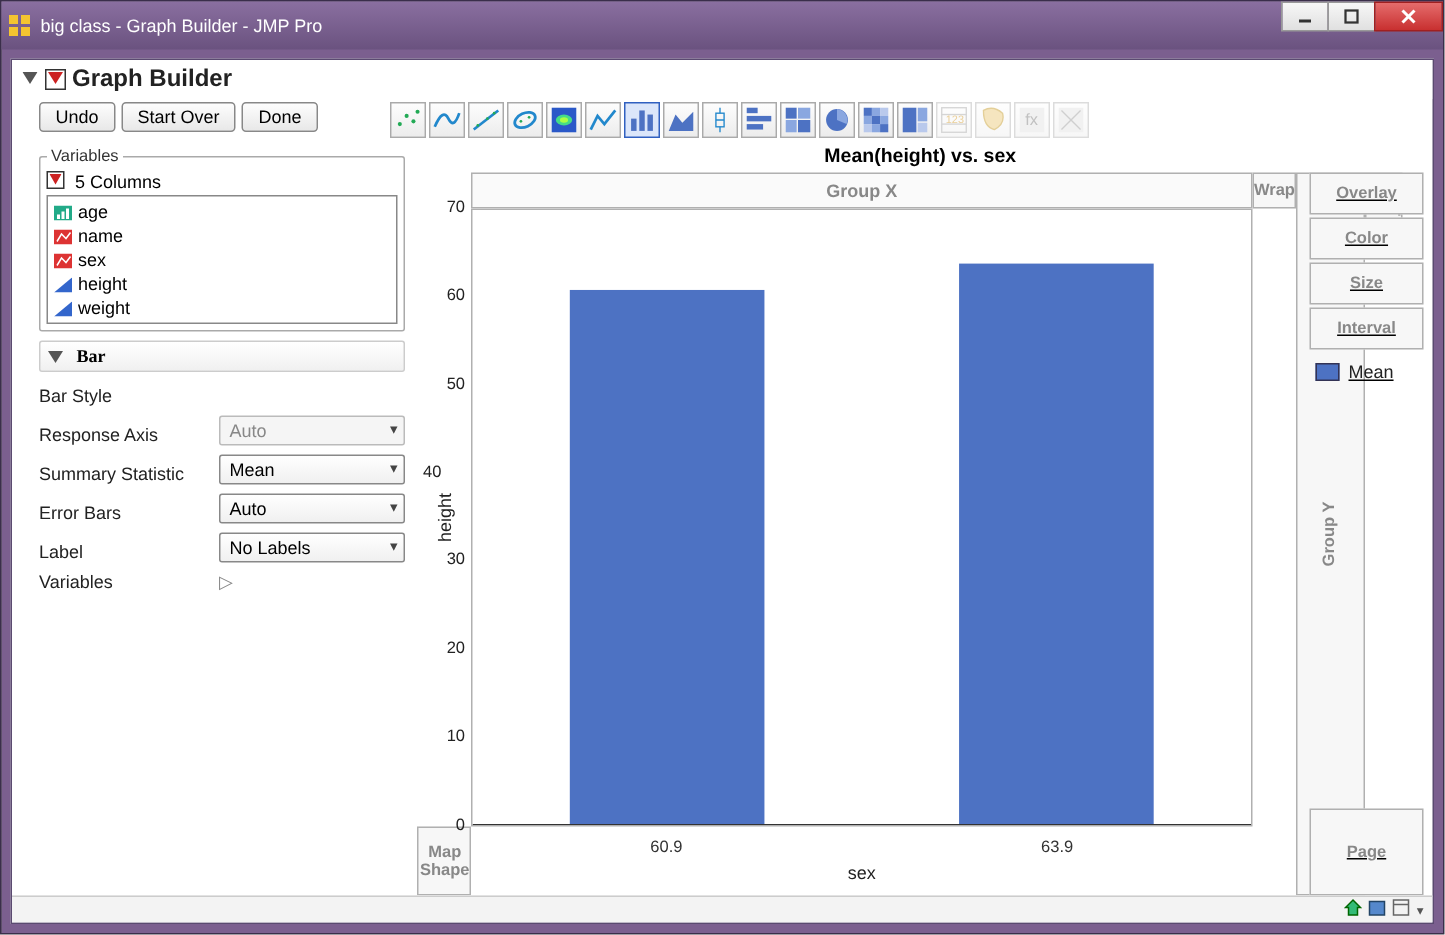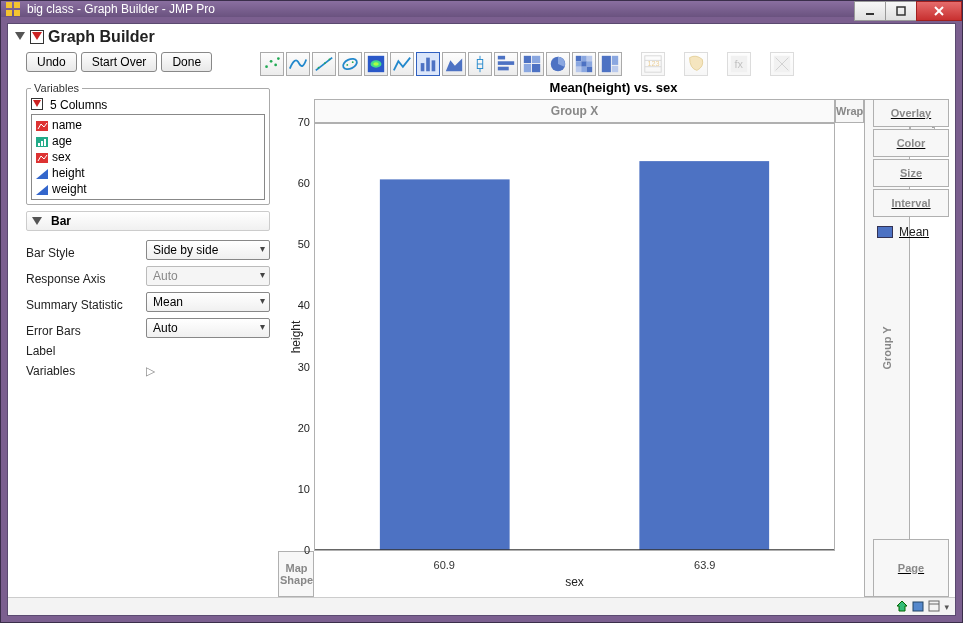--- a/index.html
+++ b/index.html
@@ -15,21 +15,21 @@
   .window {
     width: 963px;
     height: 623px;
     background: linear-gradient(#7b5f8f 0%, #7b5f8f 100%);
     border: 1px solid #3a2e4a;
     display: flex;
     flex-direction: column;
     position: relative;
   }
   .titlebar {
-    height: 16px;
+    height: 32px;
     background: linear-gradient(#8a6fa0, #6a527f);
     display: flex;
     align-items: center;
     color: #fff;
     font-size: 12px;
     padding: 0 4px;
     position: relative;
   }
   .titlebar .icon {
     width: 16px; height: 16px;
@@ -123,21 +123,20 @@
     display:inline-flex;align-items:center;justify-content:center;
     cursor:pointer;
   }
   .cicon.active {
     border-color: #3060c0;
     background: #dbe6fa;
   }
   .cicon.disabled {
     opacity: 0.4;
     cursor: default;
-    margin-left: 17px;
   }
   .body-row {
     display: flex;
     flex: 1 1 auto;
     overflow: hidden;
   }
   .left-panel {
     width: 270px;
     padding: 4px 8px 4px 18px;
     display: flex;
@@ -173,20 +172,21 @@
     width: 12px; height: 10px;
     display:inline-block;
   }
   .prop-head {
     display:flex;align-items:flex-end;gap:4px;
     border: 1px solid #ccc;
     border-radius: 2px;
     padding: 2px 4px;
     background: linear-gradient(#fff,#f0f0f0);
     font-weight: bold;
+    font-family: Liberation Serif, serif;
   }
   .prop-row {
     display:flex; align-items:flex-end;
     padding: 3px 0;
   }
   .prop-row label {
     width: 120px;
     color: #222;
   }
   .prop-row .pselect {
@@ -516,33 +516,33 @@
             <span class="red-menu" style="width:12px;height:12px">
               <svg width="8" height="8">
                   <polygon points="0,0 8,0 4,7" fill="#c22"></polygon>
                 </svg>
             </span>
             <span>5 Columns</span>
           </div>
           <div class="var-list" id="var-list">
               <div class="var-item">
                 <span class="var-icon"><svg width="12" height="10">
-                    <rect width="12" height="10" fill="#d33"></rect>
-                    <polyline points="2,8 5,3 8,6 11,2" fill="none" stroke="#fff" stroke-width="1"></polyline>
-                  </svg></span>
-                <span>name</span>
-              </div>
-              <div class="var-item">
-                <span class="var-icon"><svg width="12" height="10">
                     <rect width="12" height="10" fill="#2a8"></rect>
                     <rect x="2" y="6" width="2" height="3" fill="#fff"></rect>
                     <rect x="5" y="4" width="2" height="5" fill="#fff"></rect>
                     <rect x="8" y="2" width="2" height="7" fill="#fff"></rect>
                   </svg></span>
                 <span>age</span>
+              </div>
+              <div class="var-item">
+                <span class="var-icon"><svg width="12" height="10">
+                    <rect width="12" height="10" fill="#d33"></rect>
+                    <polyline points="2,8 5,3 8,6 11,2" fill="none" stroke="#fff" stroke-width="1"></polyline>
+                  </svg></span>
+                <span>name</span>
               </div>
               <div class="var-item">
                 <span class="var-icon"><svg width="12" height="10">
                     <rect width="12" height="10" fill="#d33"></rect>
                     <polyline points="2,8 5,3 8,6 11,2" fill="none" stroke="#fff" stroke-width="1"></polyline>
                   </svg></span>
                 <span>sex</span>
               </div>
               <div class="var-item">
                 <span class="var-icon"><svg width="12" height="10">
@@ -563,36 +563,36 @@
           <span class="disclosure">
             <svg width="10" height="10">
                 <polygon points="0,0 10,0 5,8" fill="#555"></polygon>
               </svg>
           </span>
           <span>Bar</span>
         </div>
         <div>
           <div class="prop-row">
             <label>Bar Style</label>
-            <div class="pselect">Side by side</div>
           </div>
           <div class="prop-row">
             <label>Response Axis</label>
             <div class="pselect dis">Auto</div>
           </div>
           <div class="prop-row">
             <label>Summary Statistic</label>
             <div class="pselect">Mean</div>
           </div>
           <div class="prop-row">
             <label>Error Bars</label>
             <div class="pselect">Auto</div>
           </div>
           <div class="prop-row">
             <label>Label</label>
+            <div class="pselect">No Labels</div>
           </div>
           <div class="prop-row">
             <label>Variables</label>
             <span style="color:#888;">▷</span>
           </div>
         </div>
       </div>
 
       <div class="canvas-col">
         <div class="plot-title">Mean(height) vs. sex</div>
@@ -600,21 +600,21 @@
           <div class="plot-left">
             <div class="drop-groupx">Group X</div>
             <div class="plot-area-wrap">
               <div class="y-axis">
                 <div class="ylabel">height</div>
                 <div class="y-ticks" id="yticks">
                     <div style="position: absolute; right: 2px; top: calc(100% - 7px); font-size: 11px; color: rgb(34, 34, 34); text-align: right; width: 100%;">0</div>
                     <div style="position: absolute; right: 2px; top: calc(85.7143% - 7px); font-size: 11px; color: rgb(34, 34, 34); text-align: right; width: 100%;">10</div>
                     <div style="position: absolute; right: 2px; top: calc(71.4286% - 7px); font-size: 11px; color: rgb(34, 34, 34); text-align: right; width: 100%;">20</div>
                     <div style="position: absolute; right: 2px; top: calc(57.1429% - 7px); font-size: 11px; color: rgb(34, 34, 34); text-align: right; width: 100%;">30</div>
-                    <div style="position: absolute; right: 2px; top: calc(42.8571% - 7px); font-size: 11px; color: rgb(34, 34, 34); text-align: right; width: 100%;">40</div>
+                    <div style="position: absolute; right: 2px; top: calc(42.8571% - 7px); font-size: 11px; color: rgb(34, 34, 34); width: 100%;">40</div>
                     <div style="position: absolute; right: 2px; top: calc(28.5714% - 7px); font-size: 11px; color: rgb(34, 34, 34); text-align: right; width: 100%;">50</div>
                     <div style="position: absolute; right: 2px; top: calc(14.2857% - 7px); font-size: 11px; color: rgb(34, 34, 34); text-align: right; width: 100%;">60</div>
                     <div style="position: absolute; right: 2px; top: calc(0% - 7px); font-size: 11px; color: rgb(34, 34, 34); text-align: right; width: 100%;">70</div>
                   </div>
               </div>
               <div class="plot-inner">
                 <svg class="bars-svg" id="bars-svg" preserveAspectRatio="none" viewBox="0 0 100 100">
                     <rect x="12.5" y="13" width="25" height="87" fill="#4d72c3"></rect>
                     <rect x="62.5" y="8.714285714285722" width="25" height="91.28571428571428" fill="#4d72c3"></rect>
                     <line x1="0" y1="100" x2="100" y2="100" stroke="#333" stroke-width="0.3"></line>

